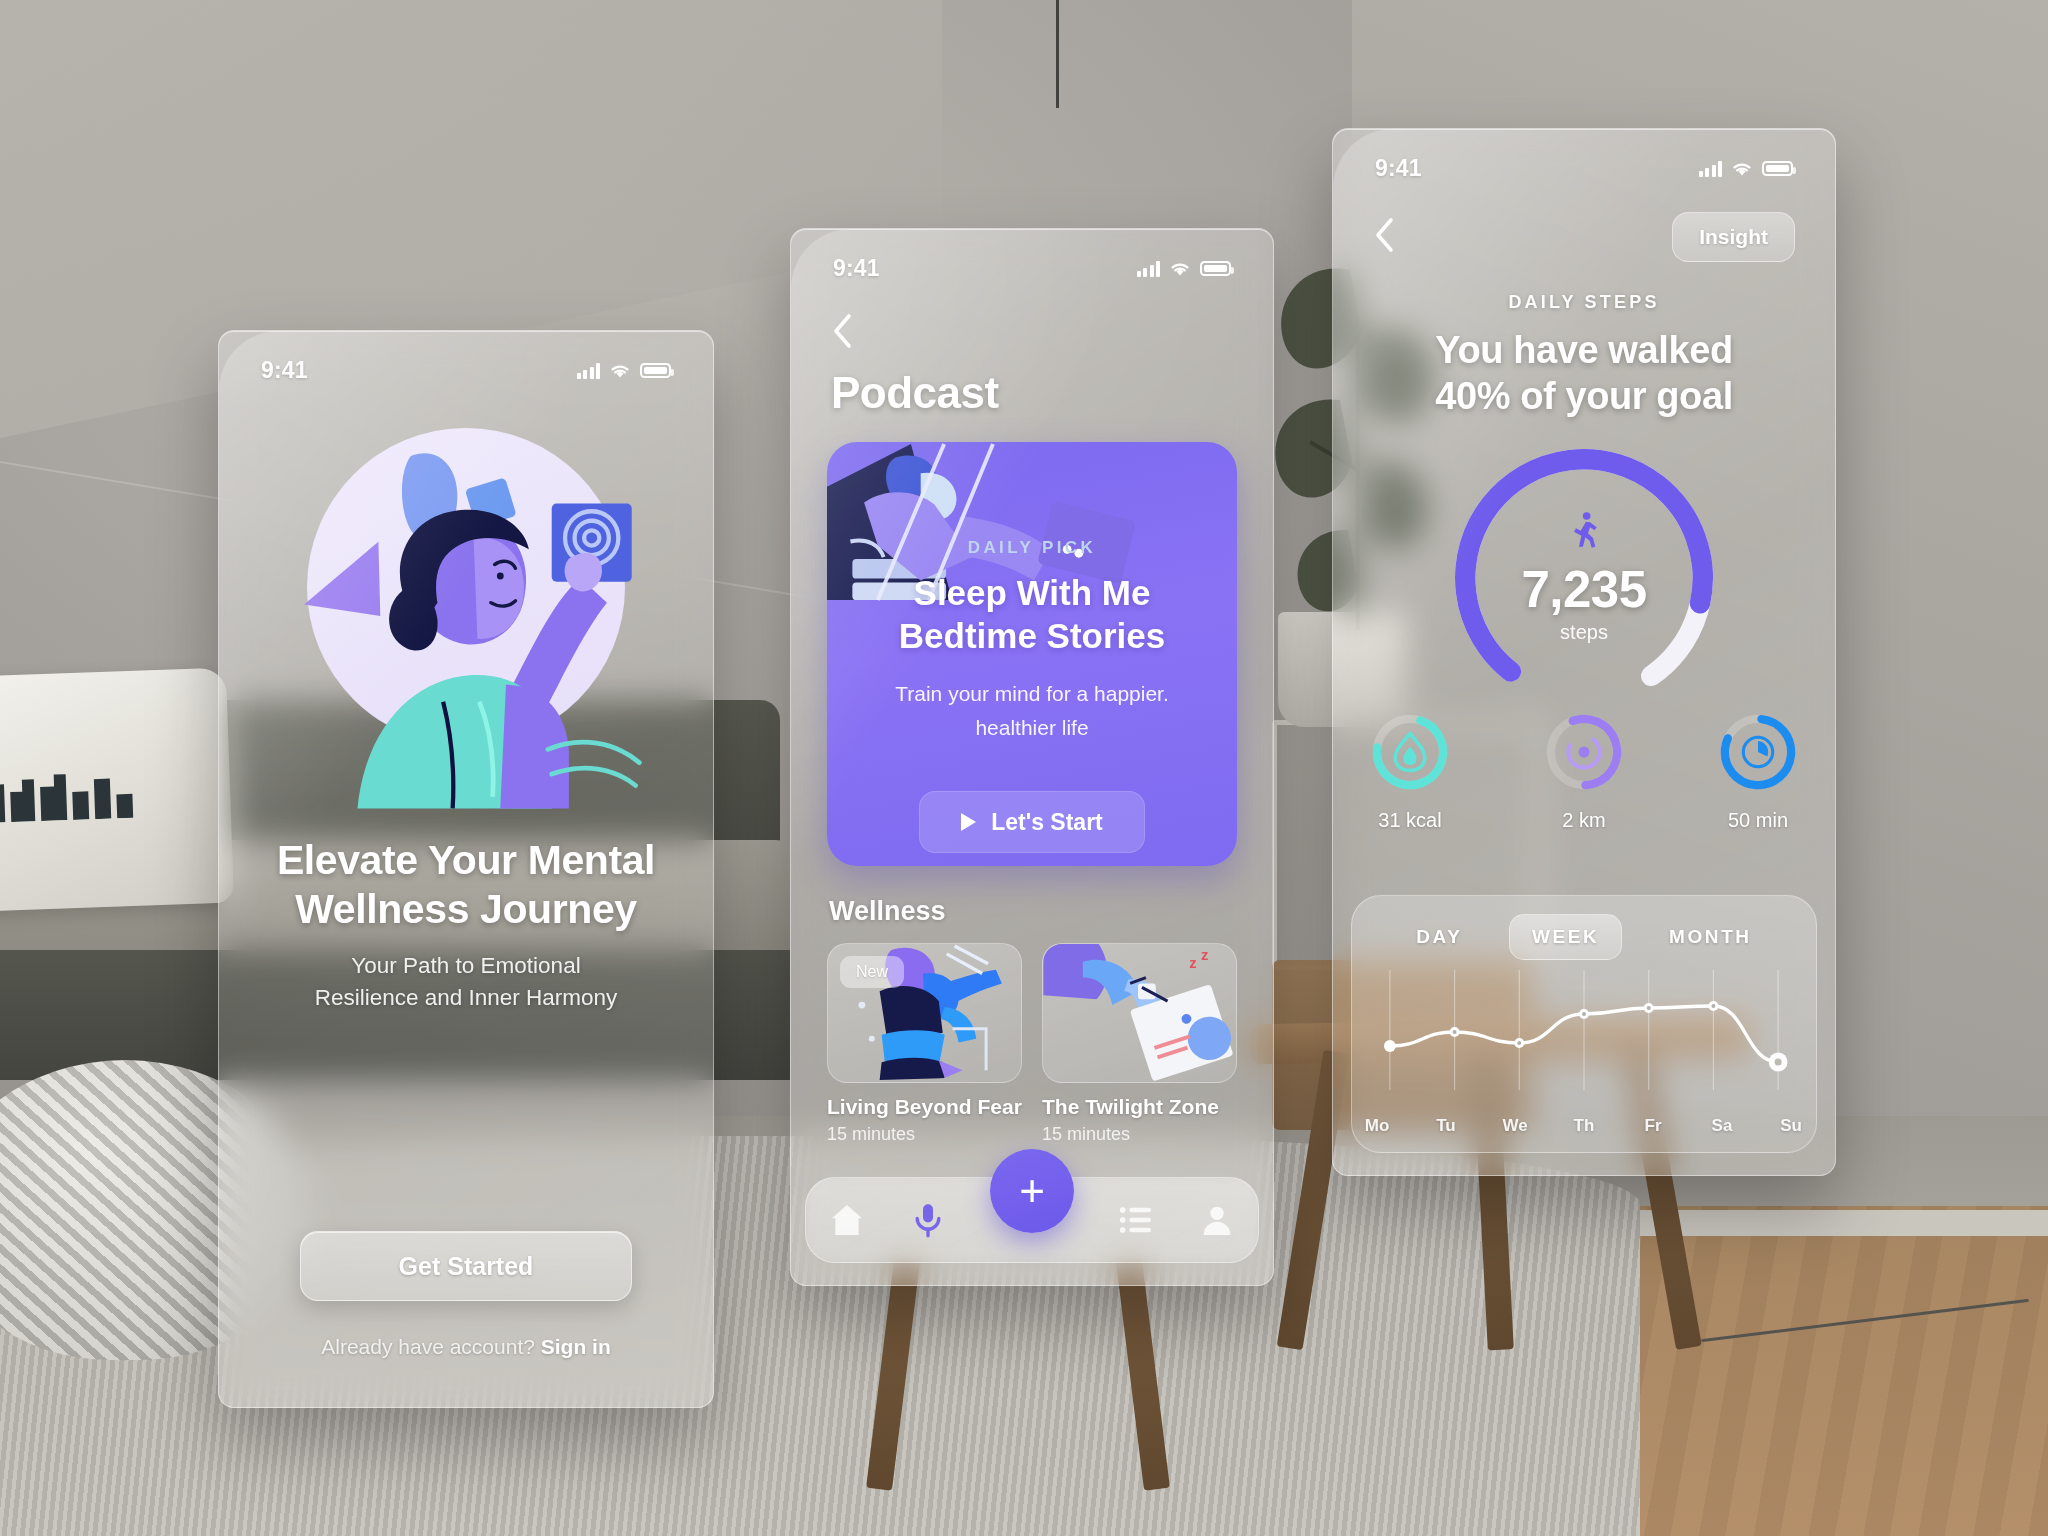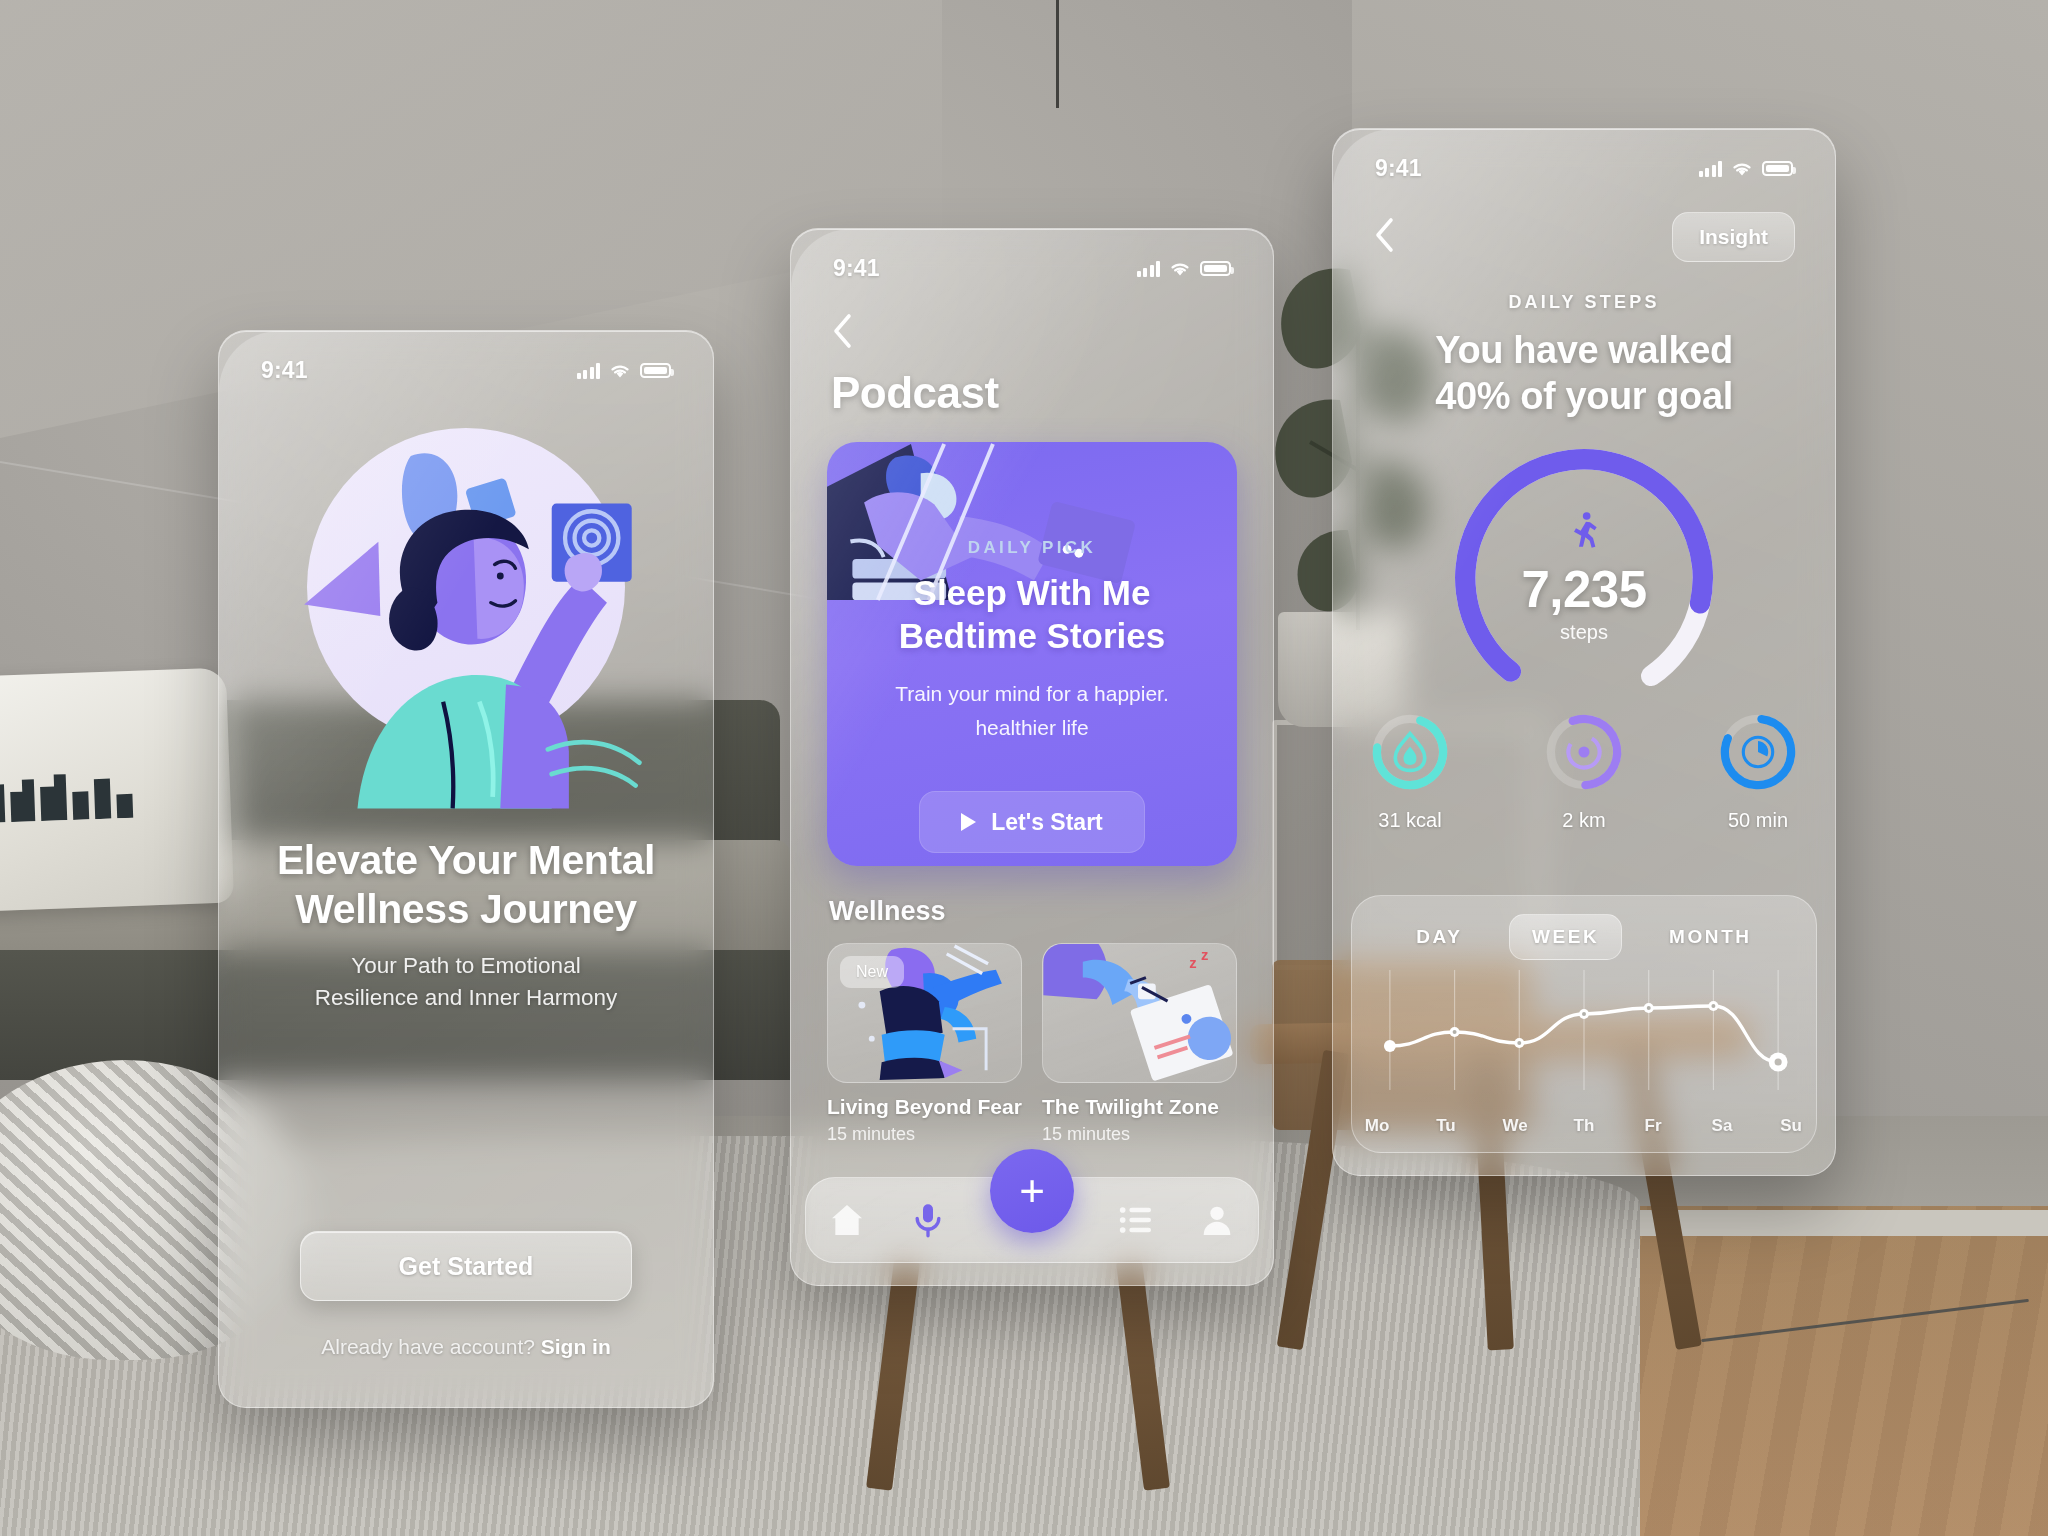--- a/index.html
+++ b/index.html
@@ -127,21 +127,21 @@
   }
   .shelf {
     position:absolute; left:1272px; top:720px; width:270px; height:250px;
     border:5px solid rgba(225,222,214,.75); border-radius:4px;
     background:rgba(170,167,160,.25);
   }
 
   
   .phone {
     position:absolute;
-    border-radius:28px;
+    border-radius:16px;
     overflow:hidden;
     backdrop-filter:blur(16px) saturate(110%);
     -webkit-backdrop-filter:blur(16px) saturate(110%);
     background:linear-gradient(150deg, rgba(255,255,255,.30) 0%, rgba(255,255,255,.13) 48%, rgba(255,255,255,.22) 100%);
     box-shadow:
       0 34px 70px rgba(0,0,0,.28),
       inset 0 1px 0 rgba(255,255,255,.55);
     border:1.6px solid rgba(255,255,255,.42);
     color:#fff;
   }

